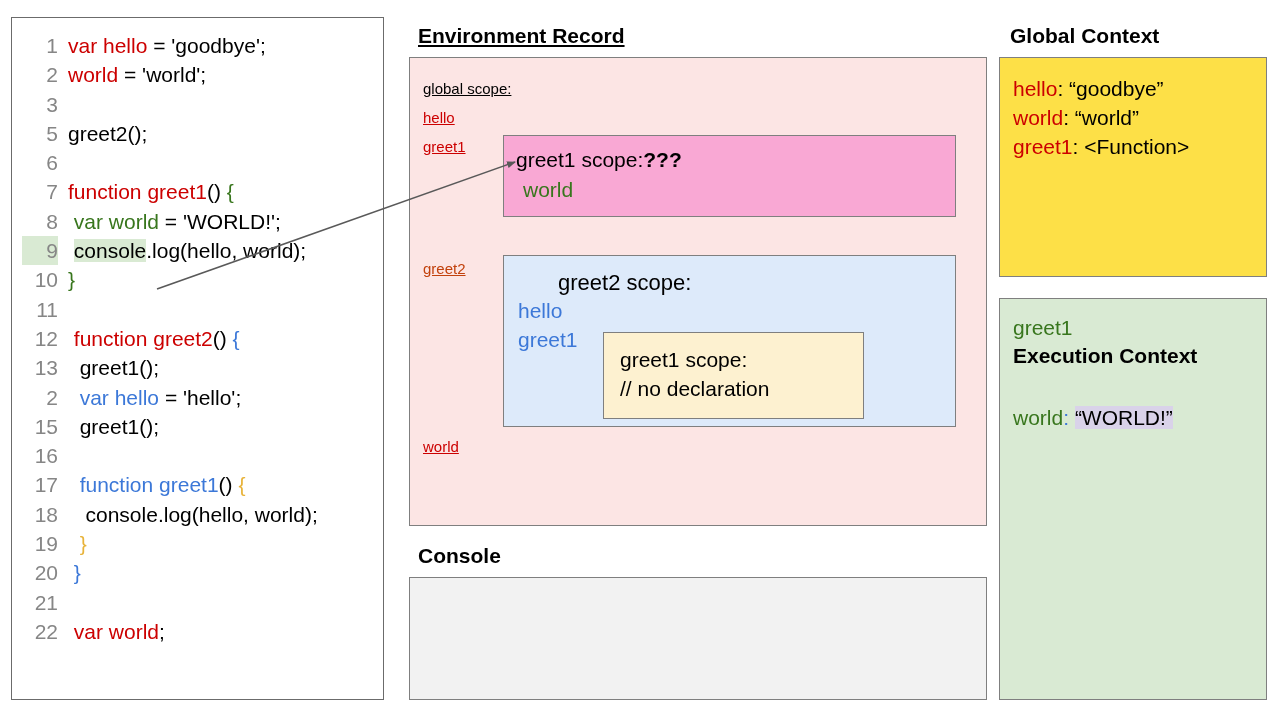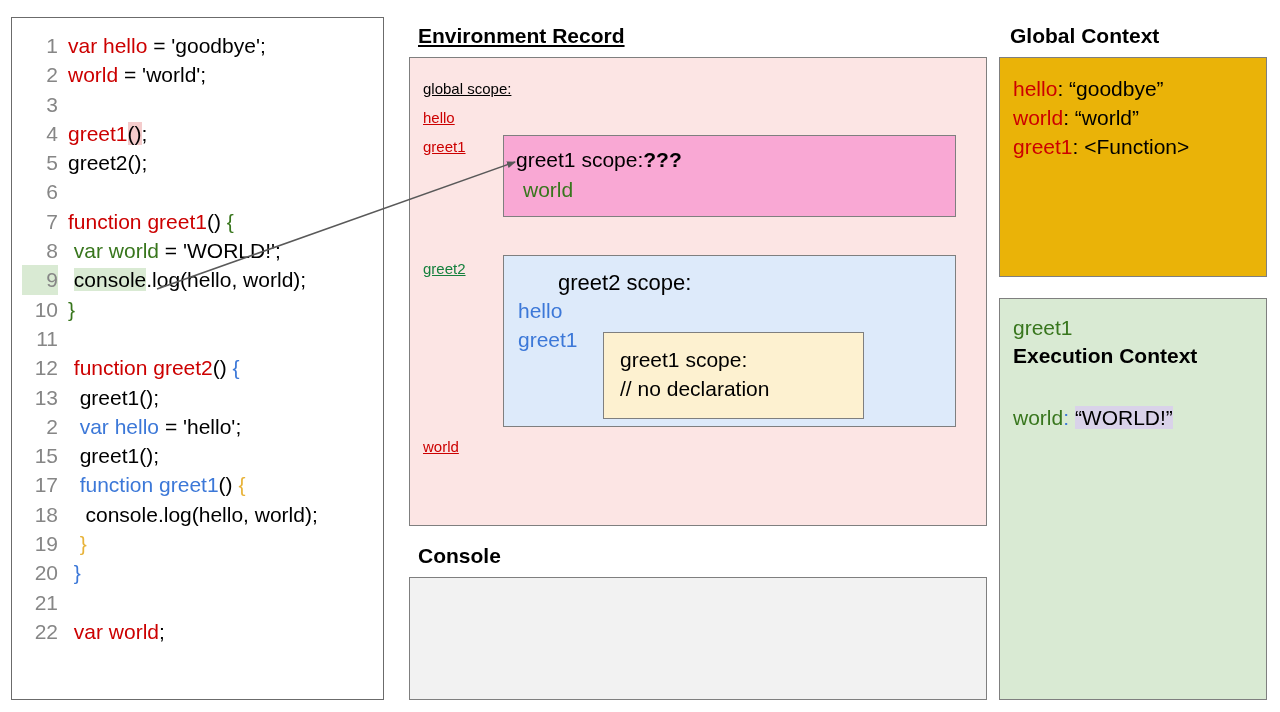--- a/index.html
+++ b/index.html
@@ -94,21 +94,21 @@
   .er-text {
     position: absolute;
     font-size: 15px;
     white-space: pre;
     line-height: 29px;
     text-decoration: underline;
   }
   #er-global-scope { left: 13px; top: 16px;  color: #000000; }
   #er-hello        { left: 13px; top: 45px;  color: #cc0000; }
   #er-greet1       { left: 13px; top: 74px;  color: #cc0000; }
-  #er-greet2       { left: 13px; top: 196px; color: #15803d; }
+  #er-greet2       { left: 13px; top: 196px; color: #c2410c; }
   #er-world        { left: 13px; top: 374px; color: #cc0000; }
 
   
   #greet1-scope-box {
     position: absolute;
     left: 93px;
     top: 77px;
     width: 453px;
     height: 82px;
     background: #f9a8d4;
@@ -207,21 +207,21 @@
     box-sizing: border-box;
   }
 
   
   #global-context-box {
     position: absolute;
     left: 999px;
     top: 57px;
     width: 268px;
     height: 220px;
-    background: #eab308;
+    background: #fde047;
     border: 1.5px solid #7f7f7f;
     box-sizing: border-box;
   }
   .gc-row {
     position: absolute;
     left: 13px;
     font-size: 21px;
     white-space: pre;
     color: #000000;
   }
@@ -284,32 +284,32 @@
 </head>
 <body>
 
 <div class="stage">
 
   <div id="code-panel">
     <div class="code-lines" id="code-lines">
         <div class="code-line"><span class="ln">1</span><span class="code-txt"><span class="red">var hello</span><span> = 'goodbye';</span></span></div>
         <div class="code-line"><span class="ln">2</span><span class="code-txt"><span class="red">world</span><span> = 'world';</span></span></div>
         <div class="code-line"><span class="ln">3</span><span class="code-txt"></span></div>
-        <div class="code-line"><span class="ln">4</span><span class="code-txt"><span class="red">greet1</span><span class="hl-pink">()</span><span>;</span></span></div>
         <div class="code-line"><span class="ln">5</span><span class="code-txt"><span>greet2();</span></span></div>
         <div class="code-line"><span class="ln">6</span><span class="code-txt"></span></div>
         <div class="code-line"><span class="ln">7</span><span class="code-txt"><span class="red">function greet1</span><span>() </span><span class="green">{</span></span></div>
         <div class="code-line"><span class="ln">8</span><span class="code-txt"><span class="green"> var world</span><span> = 'WORLD!';</span></span></div>
         <div class="code-line"><span class="ln hl">9</span><span class="code-txt"><span> </span><span class="hl-green">console</span><span>.log(hello, world);</span></span></div>
         <div class="code-line"><span class="ln">10</span><span class="code-txt"><span class="green">}</span></span></div>
         <div class="code-line"><span class="ln">11</span><span class="code-txt"></span></div>
         <div class="code-line"><span class="ln">12</span><span class="code-txt"><span> </span><span class="red">function greet2</span><span>() </span><span class="blue">{</span></span></div>
         <div class="code-line"><span class="ln">13</span><span class="code-txt"><span>  greet1();</span></span></div>
         <div class="code-line"><span class="ln">2</span><span class="code-txt"><span>  </span><span class="blue">var hello</span><span> = 'hello';</span></span></div>
         <div class="code-line"><span class="ln">15</span><span class="code-txt"><span>  greet1();</span></span></div>
+        <div class="code-line"><span class="ln">16</span><span class="code-txt"></span></div>
         <div class="code-line"><span class="ln">17</span><span class="code-txt"><span>  </span><span class="blue">function greet1</span><span>() </span><span class="orange">{</span></span></div>
         <div class="code-line"><span class="ln">18</span><span class="code-txt"><span>   console.log(hello, world);</span></span></div>
         <div class="code-line"><span class="ln">19</span><span class="code-txt"><span>  </span><span class="orange">}</span></span></div>
         <div class="code-line"><span class="ln">20</span><span class="code-txt"><span> </span><span class="blue">}</span></span></div>
         <div class="code-line"><span class="ln">21</span><span class="code-txt"></span></div>
         <div class="code-line"><span class="ln">22</span><span class="code-txt"><span> </span><span class="red">var world</span><span>;</span></span></div>
       </div>
   </div>
 
   <div class="heading" id="env-heading">Environment Record</div>

